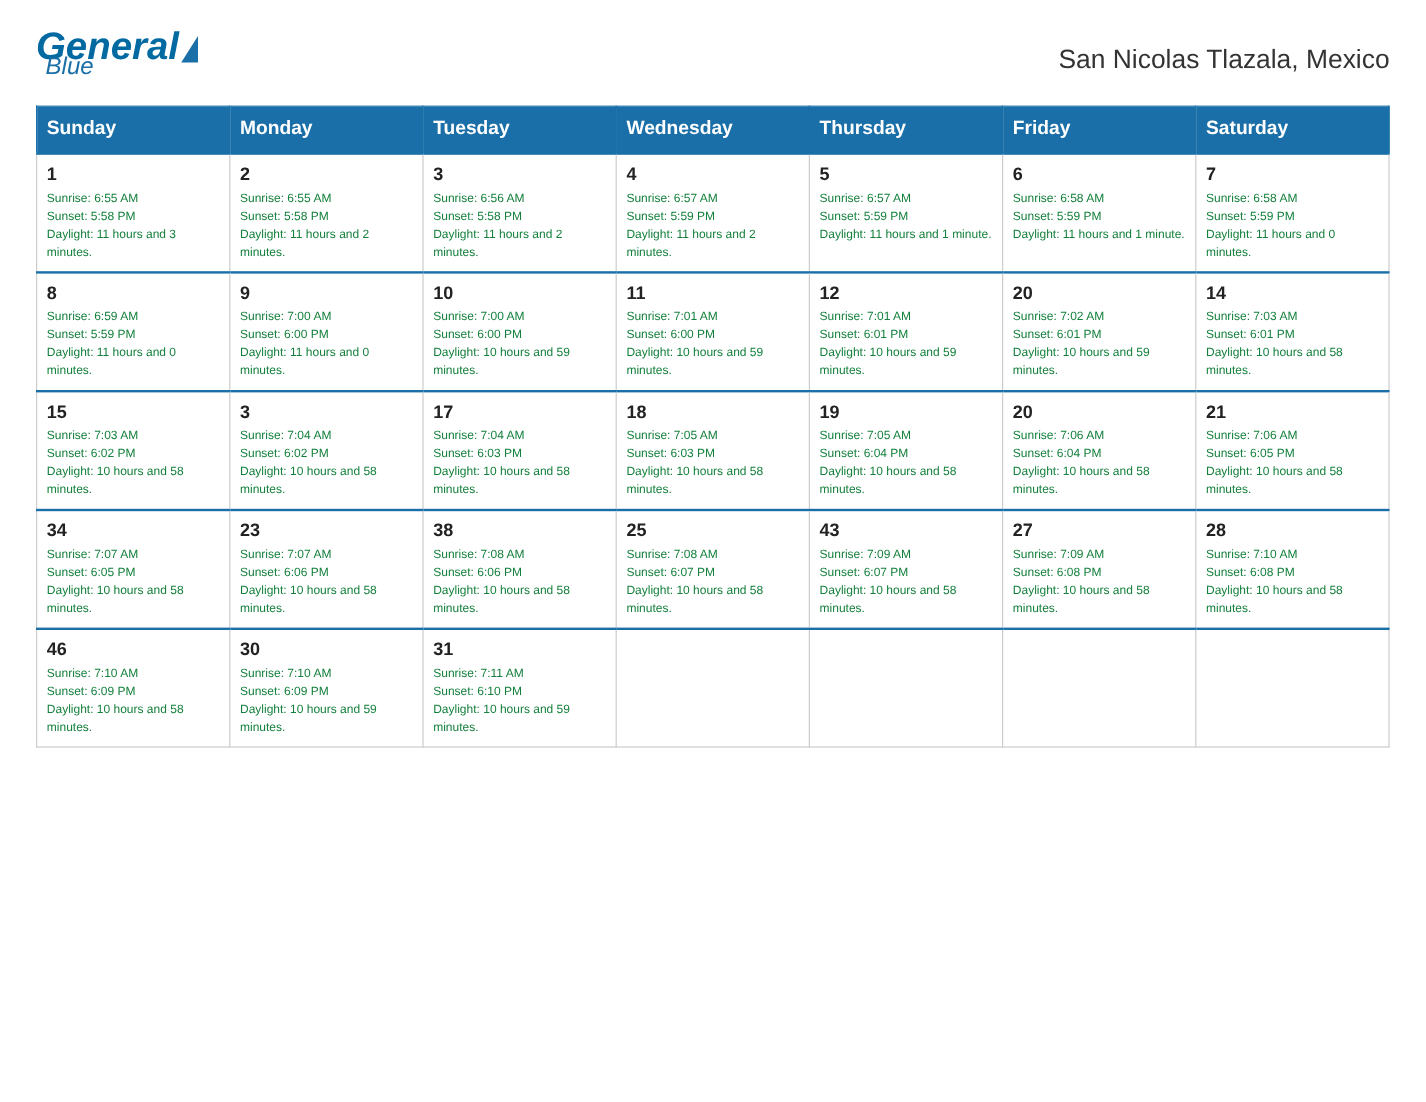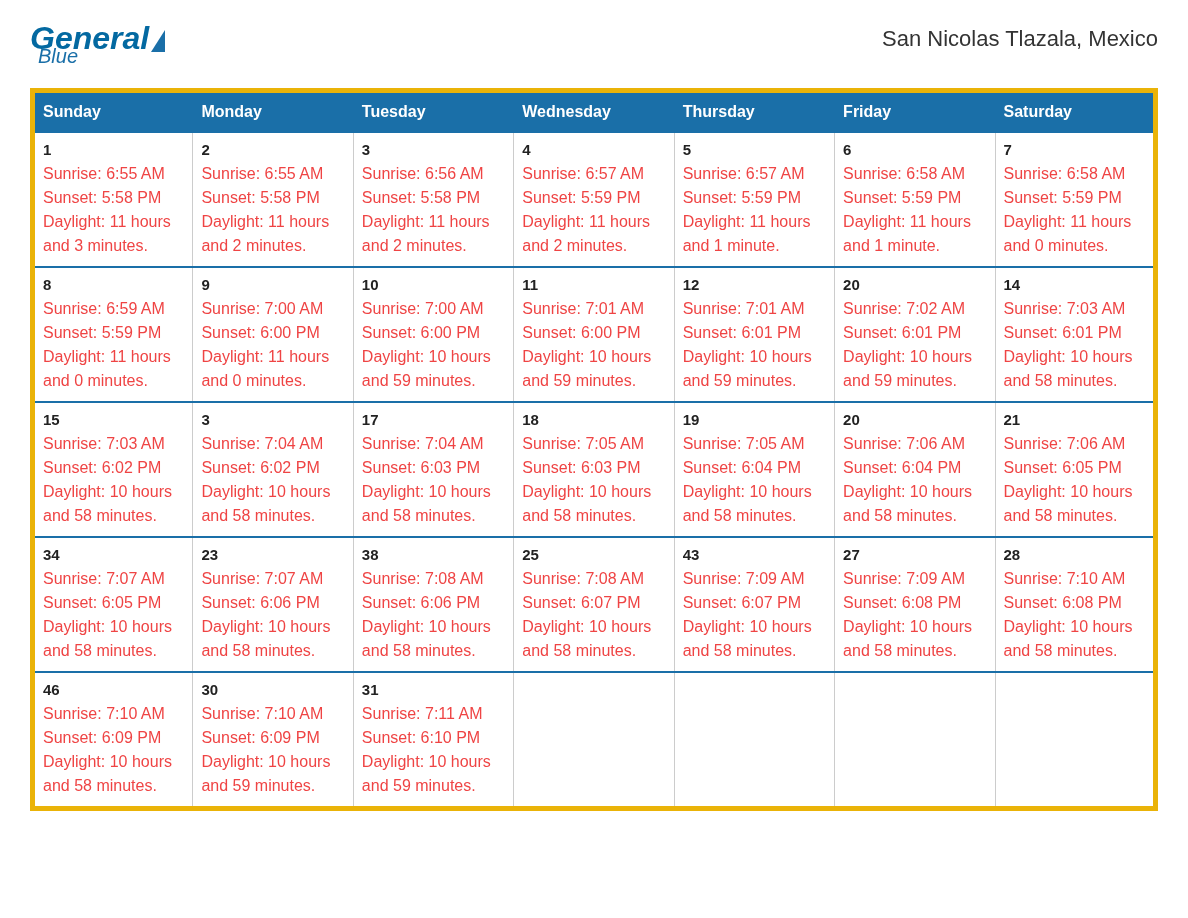--- a/index.html
+++ b/index.html
@@ -53,26 +53,26 @@
     }
     .month-title {
       font-size: 52px;
       font-weight: bold;
       color: #222;
       line-height: 1.1;
     }
     .location-title {
       font-size: 22px;
       color: #333;
-      margin-top: 6px;
+      margin-top: 17px;
     }
     .calendar {
       width: 100%;
       border-collapse: collapse;
-      border: 5px solid #eab308;
+      border: 1px solid #eab308;
     }
     .calendar th {
       background-color: #1a6fa8;
       color: #fff;
       padding: 10px 8px;
       font-size: 16px;
       font-weight: bold;
       text-align: left;
       border: 1px solid #1a6fa8;
     }
@@ -84,22 +84,22 @@
       width: 14.28%;
       min-height: 100px;
     }
     .day-number {
       font-size: 15px;
       font-weight: bold;
       color: #222;
       margin-bottom: 4px;
     }
     .day-info {
-      font-size: 16px;
-      color: #ef4444;
+      font-size: 10px;
+      color: #15803d;
       line-height: 1.5;
     }
     .empty-cell {
       border: 1px solid #ccc;
       border-top: 2px solid #1a6fa8;
     }
   </style>
 </head>
 <body>
 

